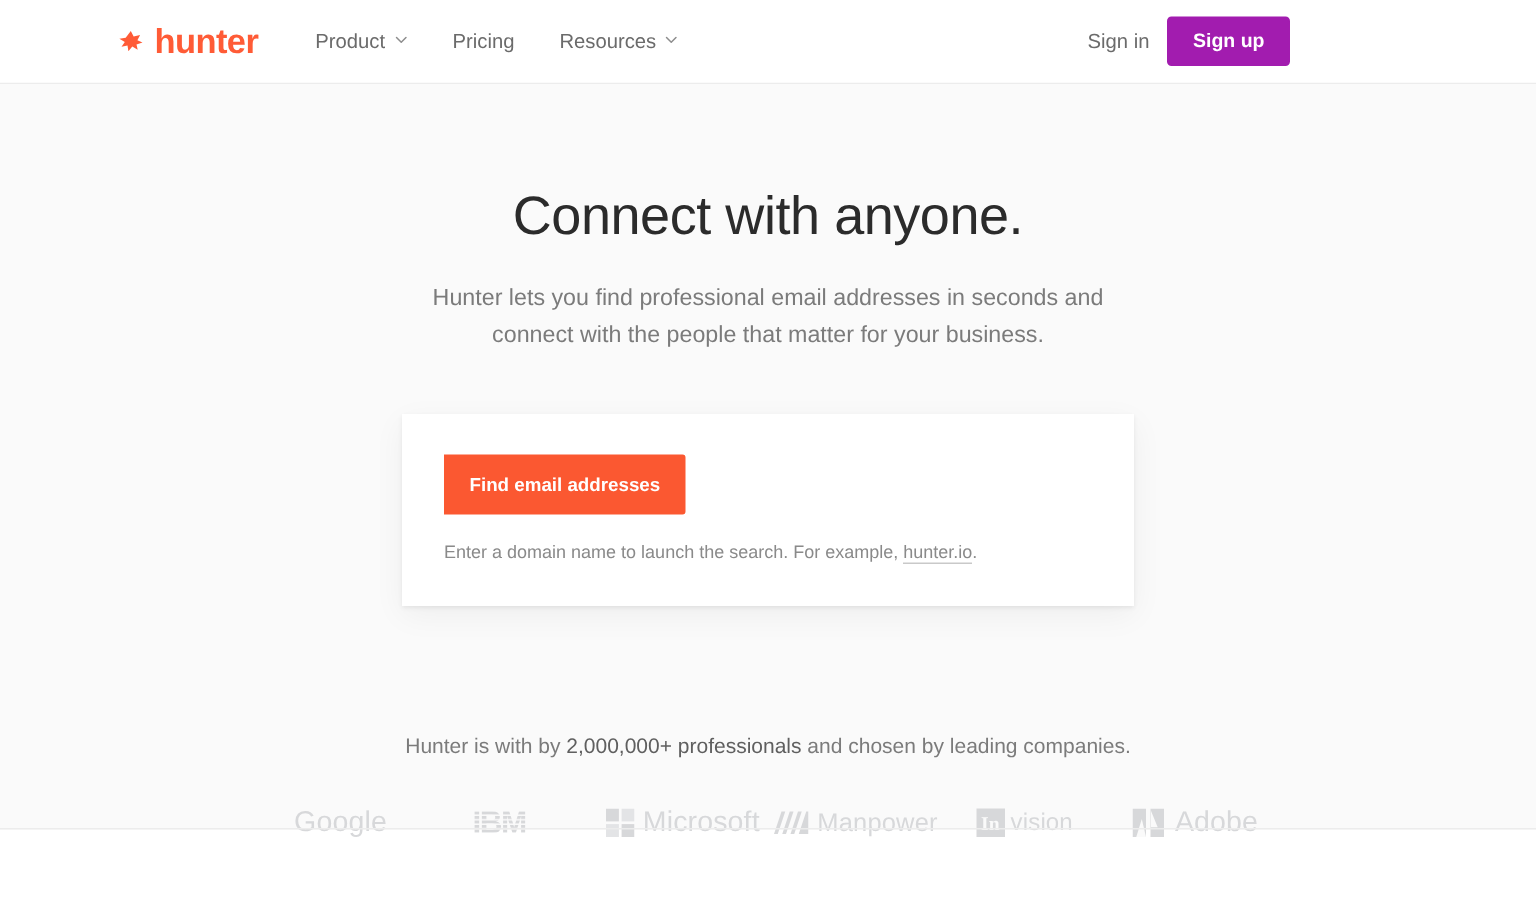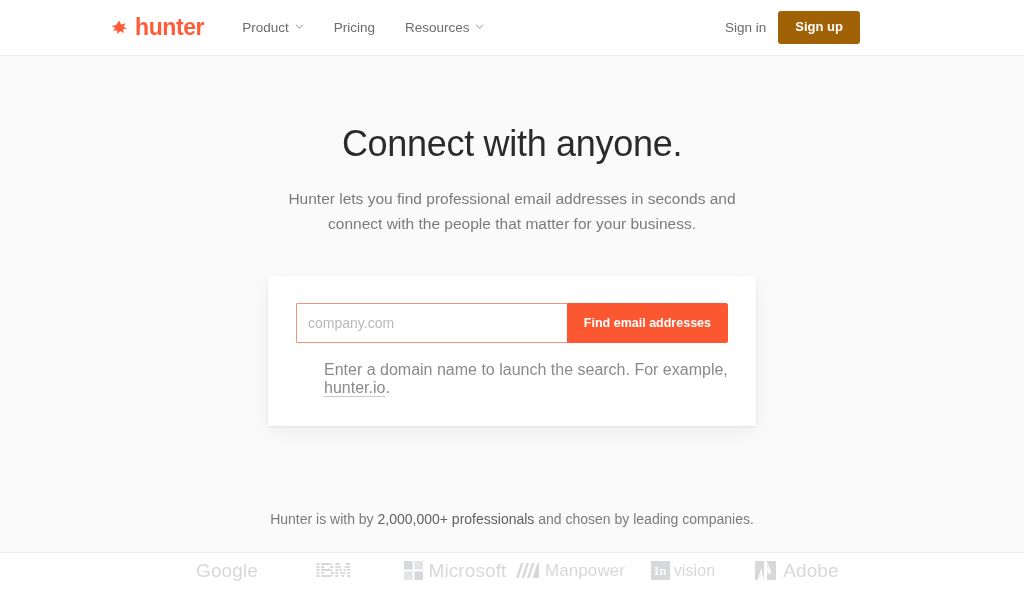--- a/index.html
+++ b/index.html
@@ -26,21 +26,21 @@
     padding: 0 0 0 0;
     position: relative;
     z-index: 5;
   }
 
   .header-inner {
     width: 100%;
     height: 100%;
     display: flex;
     align-items: center;
-    padding-left: 110px;
+    padding-left: 78px;
     padding-right: 164px;
   }
 
   .logo {
     display: flex;
     align-items: center;
     gap: 7px;
     text-decoration: none;
     cursor: pointer;
   }
@@ -88,21 +88,21 @@
     align-items: center;
     gap: 12px;
   }
   .signin {
     font-size: 13.5px;
     color: #6b6b6b;
     cursor: pointer;
     white-space: nowrap;
   }
   .signup {
-    background: #a16207;
+    background: #a21caf;
     color: #ffffff;
     font-size: 13px;
     font-weight: bold;
     border: none;
     border-radius: 3px;
     padding: 9px 17px;
     cursor: pointer;
     font-family: "Liberation Sans", sans-serif;
     line-height: 1.1;
   }
@@ -172,23 +172,22 @@
     font-weight: bold;
     font-family: "Liberation Sans", sans-serif;
     padding: 0 16px;
     cursor: pointer;
     border-radius: 0 2px 2px 0;
     white-space: nowrap;
   }
 
   .search-hint {
     margin-top: 18px;
-    font-size: 16px;
+    font-size: 12px;
     color: #8a8a8a;
-    margin-left: 28px;
   }
   .search-hint .hint-link {
     border-bottom: 1px solid #c9c9c9;
     color: #8a8a8a;
     text-decoration: none;
     cursor: pointer;
   }
 
   
   .social {
@@ -312,21 +311,20 @@
 
   <h1 class="hero-title">Connect with anyone.</h1>
 
   <p class="hero-sub">
     <span>Hunter lets you find professional email addresses in seconds and</span><br>
     <span>connect with the people that matter for your business.</span>
   </p>
 
   <div class="search-card">
     <div class="search-row">
-      <input class="search-input" type="text" placeholder="company.com" style="">
       <button class="search-btn">Find email addresses</button>
     </div>
     <div class="search-hint">
       <span>Enter a domain name to launch the search. For example, </span><span class="hint-link">hunter.io</span><span>.</span>
     </div>
   </div>
 
   <div class="social">
     <div class="social-text">
       <span>Hunter is with by </span><b>2,000,000+ professionals</b><span> and chosen by leading companies.</span>

